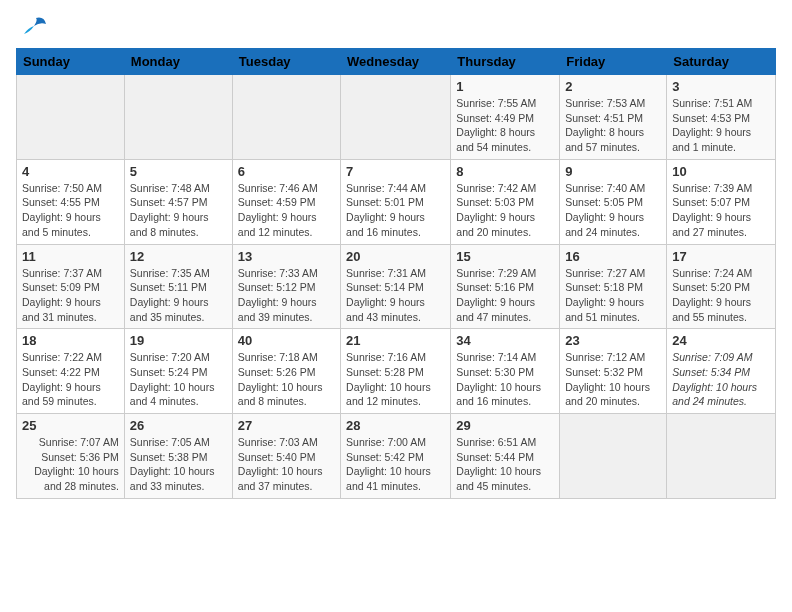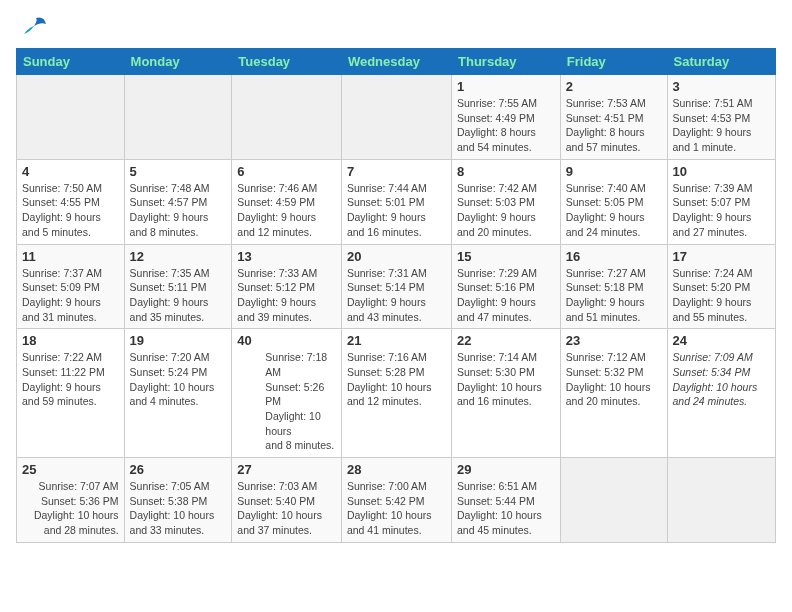--- a/index.html
+++ b/index.html
@@ -47,21 +47,21 @@
       color: #555;
       font-weight: bold;
     }
     table {
       width: 100%;
       border-collapse: collapse;
       font-size: 11px;
     }
     thead tr th {
       background: #1a6fbb;
-      color: #86efac;
+      color: #000000;
       padding: 5px 6px;
       text-align: left;
       font-size: 13px;
       font-weight: bold;
       border: 1px solid #1a6fbb;
     }
     tbody tr td {
       border: 1px solid #ccc;
       vertical-align: top;
       padding: 4px 5px;
@@ -249,47 +249,47 @@
           <div class="day-info" style="white-space: pre-line;">Sunrise: 7:24 AM
 Sunset: 5:20 PM
 Daylight: 9 hours
 and 55 minutes.</div>
         </td>
       </tr>
       <tr>
         <td>
           <span class="day-number">18</span>
           <div class="day-info" style="white-space: pre-line;">Sunrise: 7:22 AM
-Sunset: 11:22 PM
+Sunset: 4:22 PM
 Daylight: 9 hours
 and 59 minutes.</div>
         </td>
         <td>
           <span class="day-number">19</span>
           <div class="day-info" style="white-space: pre-line;">Sunrise: 7:20 AM
 Sunset: 5:24 PM
 Daylight: 10 hours
 and 4 minutes.</div>
         </td>
         <td>
           <span class="day-number">40</span>
-          <div class="day-info" style="white-space: pre-line; margin-left: 28px;">Sunrise: 7:18 AM
+          <div class="day-info" style="white-space: pre-line;">Sunrise: 7:18 AM
 Sunset: 5:26 PM
 Daylight: 10 hours
 and 8 minutes.</div>
         </td>
         <td>
           <span class="day-number">21</span>
           <div class="day-info" style="white-space: pre-line;">Sunrise: 7:16 AM
 Sunset: 5:28 PM
 Daylight: 10 hours
 and 12 minutes.</div>
         </td>
         <td>
-          <span class="day-number">22</span>
+          <span class="day-number">34</span>
           <div class="day-info" style="white-space: pre-line;">Sunrise: 7:14 AM
 Sunset: 5:30 PM
 Daylight: 10 hours
 and 16 minutes.</div>
         </td>
         <td>
           <span class="day-number">23</span>
           <div class="day-info" style="white-space: pre-line;">Sunrise: 7:12 AM
 Sunset: 5:32 PM
 Daylight: 10 hours

